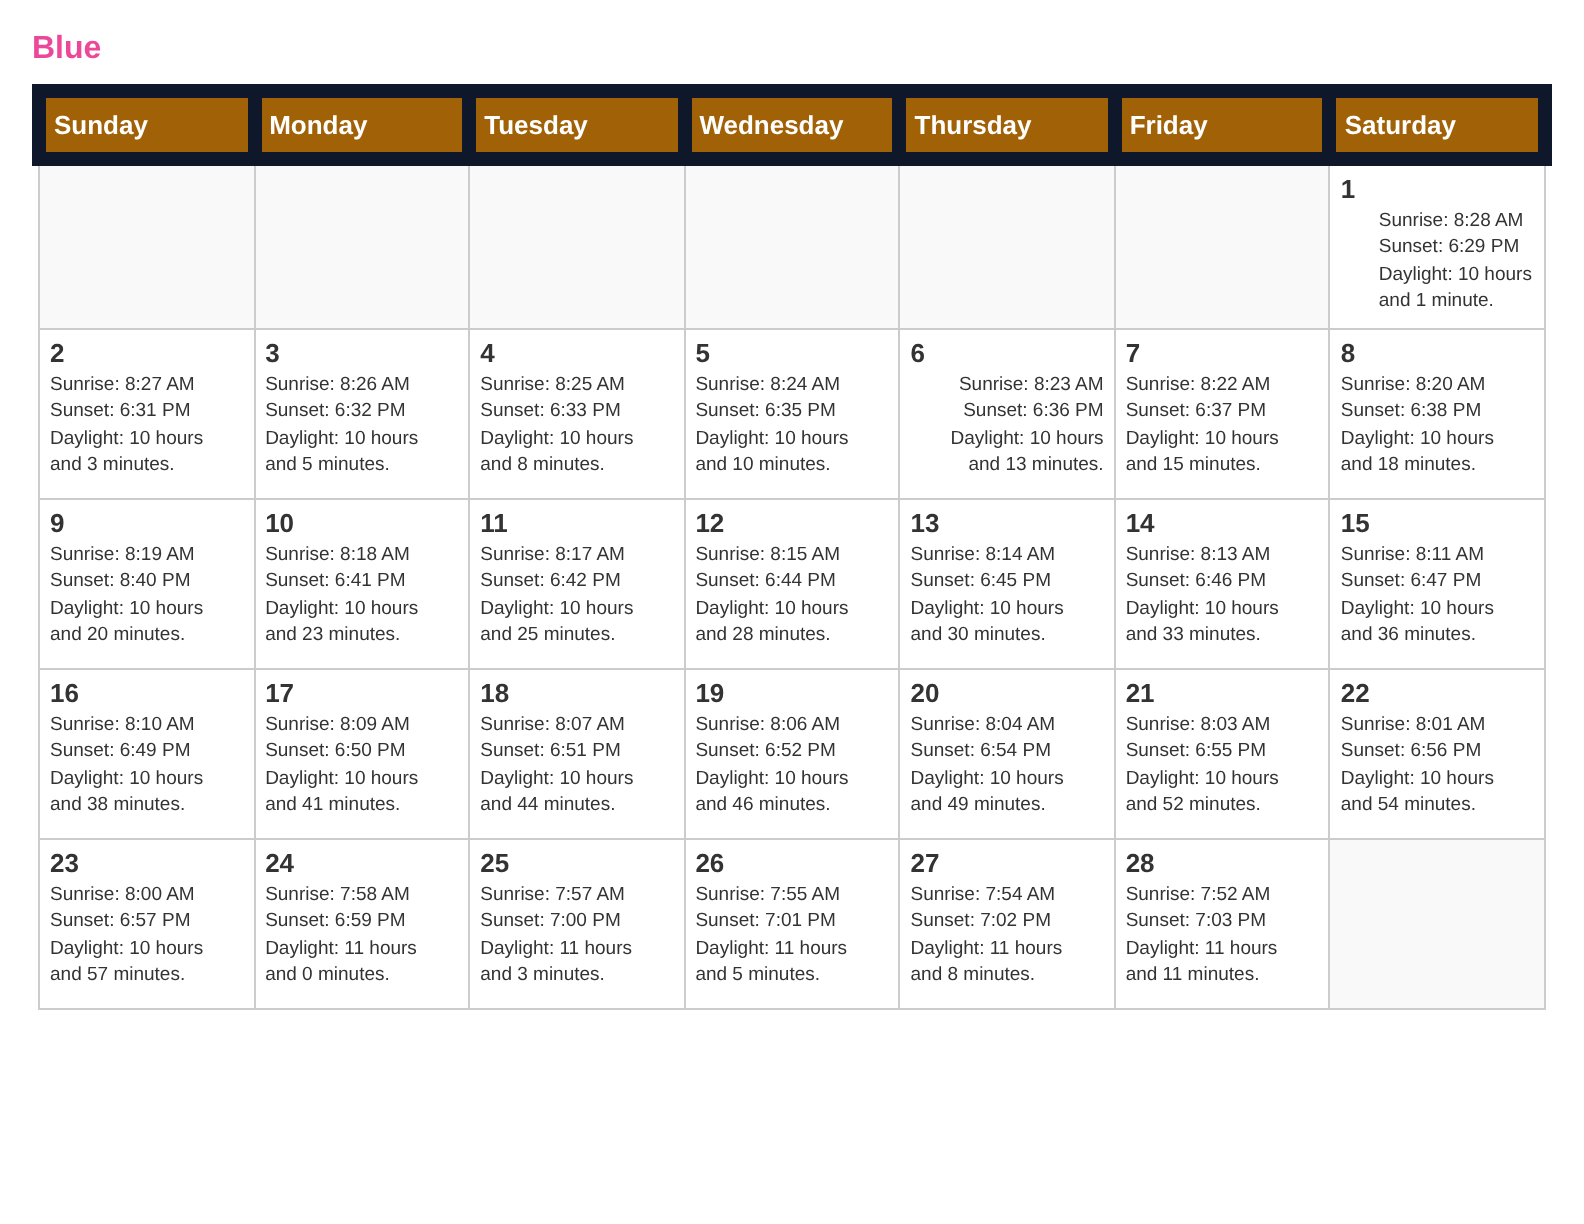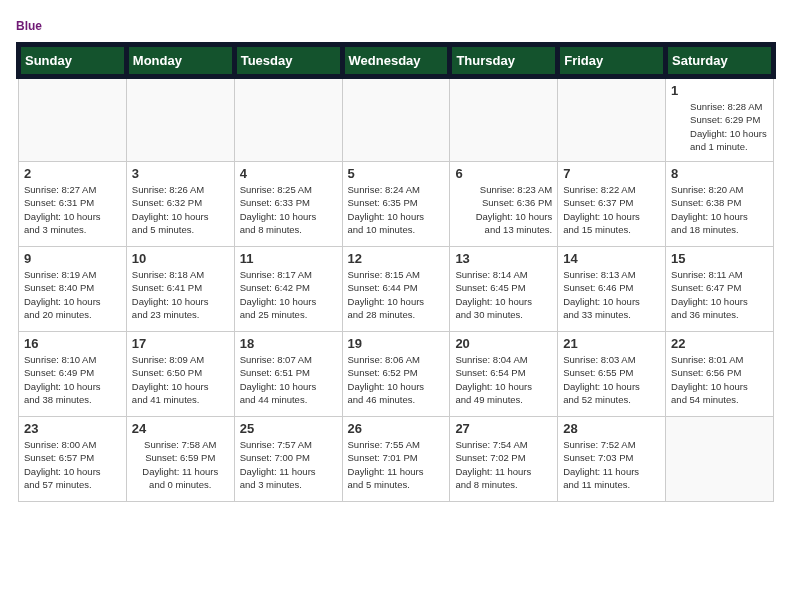--- a/index.html
+++ b/index.html
@@ -19,23 +19,23 @@
     .logo {
       display: flex;
       align-items: center;
     }
     .logo-text-general {
       font-size: 18px;
       font-weight: bold;
       color: #333;
     }
     .logo-text-blue {
-      font-size: 12px;
-      font-weight: bold;
-      color: #701a75;
+      font-size: 16px;
+      font-weight: bold;
+      color: #ec4899;
     }
     .logo-icon {
       width: 28px;
       height: 28px;
       margin-left: 2px;
     }
     .title-area {
       text-align: right;
     }
     .month-title {
@@ -46,27 +46,27 @@
     .location-title {
       font-size: 16px;
       color: #555;
     }
     .calendar-table {
       width: 100%;
       border-collapse: collapse;
       border: 1px solid #ccc;
     }
     .calendar-table th {
-      background-color: #14532d;
+      background-color: #a16207;
       color: #fff;
       font-size: 13px;
       font-weight: bold;
       padding: 6px 4px;
       text-align: left;
-      border: 5px solid #0f172a;
+      border: 7px solid #0f172a;
     }
     .calendar-table td {
       border: 1px solid #ccc;
       vertical-align: top;
       padding: 4px 5px;
       width: calc(100% / 7);
       min-height: 80px;
       height: 85px;
     }
     .day-number {
@@ -282,21 +282,21 @@
       <tr>
         <td>
           <span class="day-number">23</span>
           <div class="day-info" style="white-space: pre-line;">Sunrise: 8:00 AM
 Sunset: 6:57 PM
 Daylight: 10 hours
 and 57 minutes.</div>
         </td>
         <td>
           <span class="day-number">24</span>
-          <div class="day-info" style="white-space: pre-line; text-align: center;">Sunrise: 7:58 AM
+          <div class="day-info" style="white-space: pre-line;">Sunrise: 7:58 AM
 Sunset: 6:59 PM
 Daylight: 11 hours
 and 0 minutes.</div>
         </td>
         <td>
           <span class="day-number">25</span>
           <div class="day-info" style="white-space: pre-line;">Sunrise: 7:57 AM
 Sunset: 7:00 PM
 Daylight: 11 hours
 and 3 minutes.</div>

